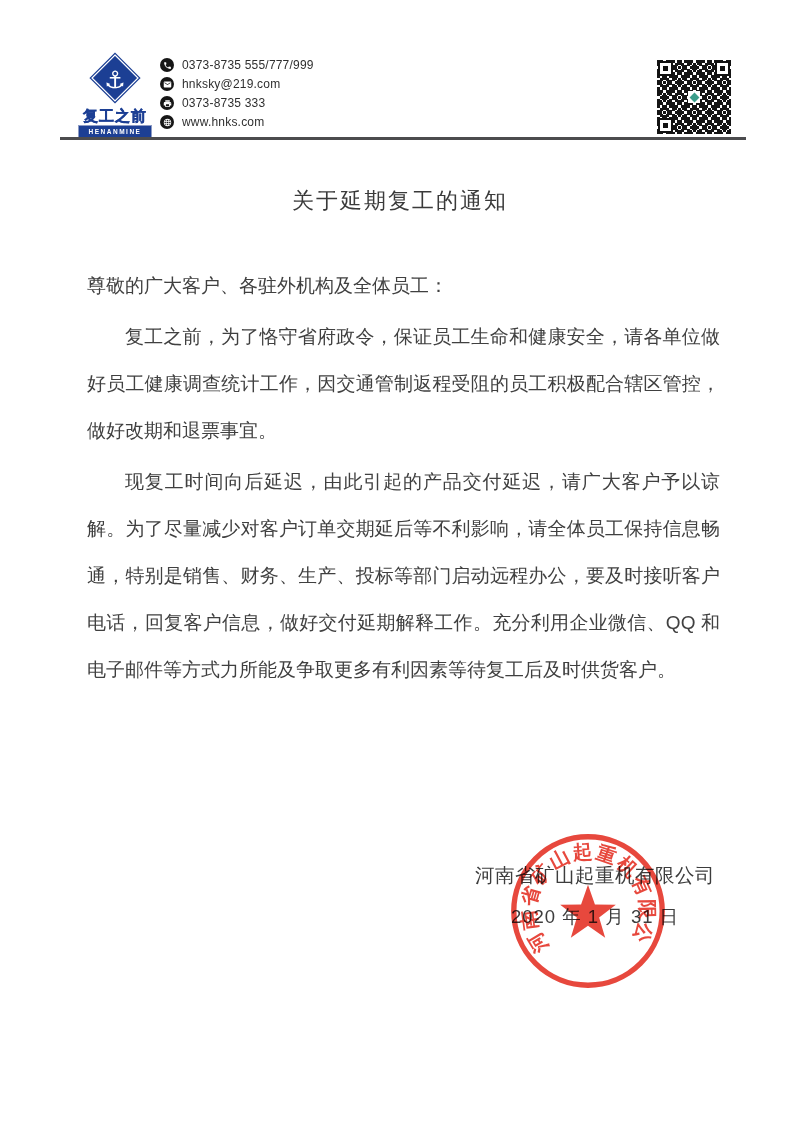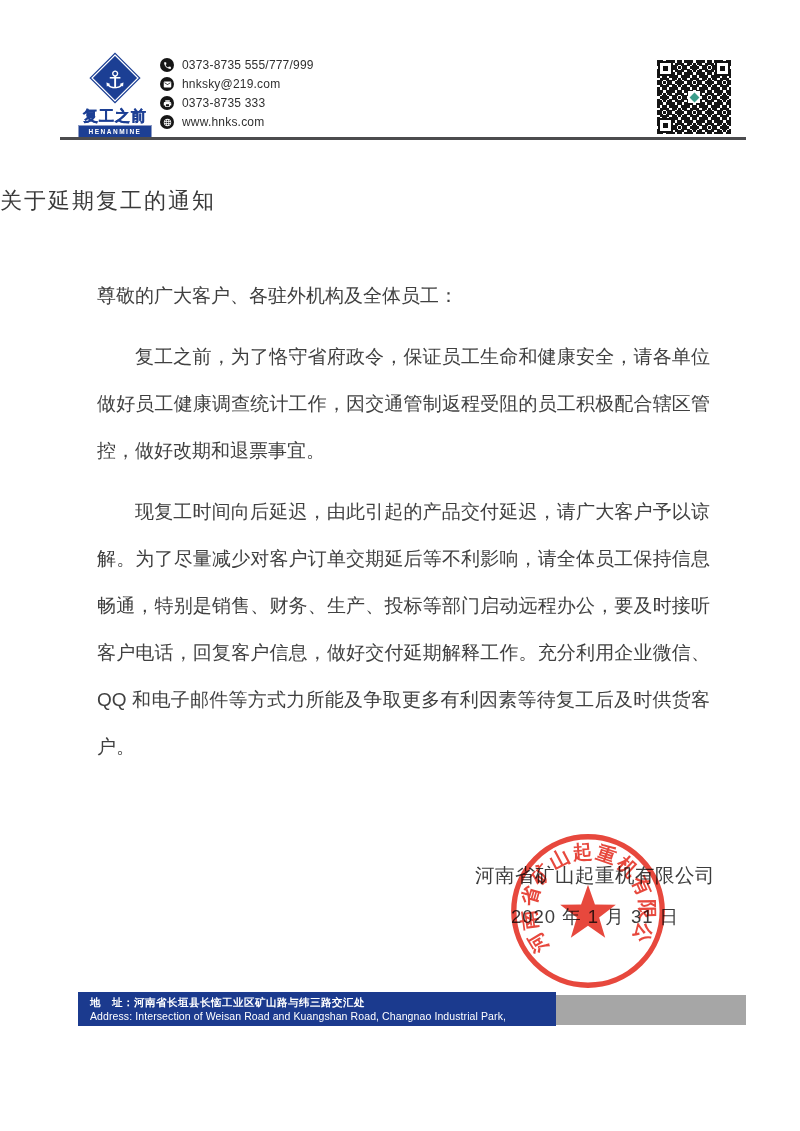--- a/index.html
+++ b/index.html
@@ -28,25 +28,25 @@
     background-size:6px 6px,10px 10px;}
   .finder{position:absolute;width:15px;height:15px;border:2.5px solid #111;background:#fff;
     display:flex;align-items:center;justify-content:center;box-sizing:border-box;}
   .finder::after{content:"";width:5px;height:5px;background:#111;}
   .finder.tl{left:1px;top:1px;} .finder.tr{right:1px;top:1px;} .finder.bl{left:1px;bottom:1px;}
   .qr-center-logo{position:absolute;left:31px;top:31px;width:12px;height:12px;background:#ffffff;
     display:flex;align-items:center;justify-content:center;}
   .qr-center-logo span{display:block;width:7px;height:7px;background:#3b9e8b;transform:rotate(45deg);}
   .header-rule{position:absolute;left:60px;top:137px;width:686px;height:3px;background:#4c4c4e;}
   
-  .doc-title{position:absolute;left:0;top:186px;width:800px;text-align:left;
+  .doc-title{position:absolute;left:0;top:186px;width:800px;text-align:center;
     font-size:22px;color:#3a3a3a;letter-spacing:2px;font-weight:normal;}
   .doc-body{position:absolute;left:83px;top:258px;width:641px;font-size:19px;line-height:47px;
     color:#404040;text-align:justify;}
-  .doc-body p{margin:14px;}
+  .doc-body p{margin:4px;}
   .doc-body p.indent{text-indent:2em;}
   
   .signature{position:absolute;left:455px;top:862px;width:280px;text-align:center;}
   .sig-company{font-size:19.5px;color:#3d3d3d;letter-spacing:.5px;line-height:26px;}
   .sig-date{font-size:18.5px;color:#3d3d3d;letter-spacing:1px;line-height:26px;margin-top:16px;}
   
   .stamp{position:absolute;left:505px;top:828px;width:166px;height:166px;
     mix-blend-mode:multiply;opacity:.92;}
   
   .footer{position:absolute;left:78px;top:992px;width:668px;height:34px;display:flex;}
@@ -138,21 +138,14 @@
         <path id="sealArc" d="M 46.8,123.2 A 54,54 0 1 1 123.2,123.2" fill="none"></path>
       </defs>
       <circle cx="85" cy="85" r="76" fill="none" stroke="#e5382c" stroke-width="5.5"></circle>
       <polygon points="85,58 92.1,78.3 113.5,78.7 96.4,91.7 102.6,112.3 85,100 67.4,112.3 73.6,91.7 56.5,78.7 77.9,78.3" fill="#e5382c"></polygon>
       <text fill="#e5382c" font-size="20" letter-spacing="2" font-weight="bold">
         <textPath href="#sealArc" startOffset="2">河南省矿山起重机有限公司</textPath>
       </text>
     </svg>
   </div>
 
-  <div class="footer">
-    <div class="footer-blue">
-      <div class="addr-cn">地　址：河南省长垣县长恼工业区矿山路与纬三路交汇处</div>
-      <div class="addr-en">Address:  Intersection of Weisan Road and Kuangshan Road, Changnao Industrial Park, Changyuan, Henan</div>
-    </div>
-    <div class="footer-gray"></div>
-  </div>
 
 </div>
 
 </body></html>

